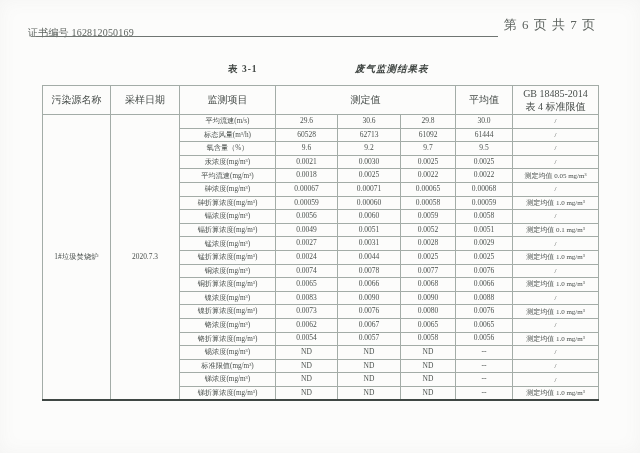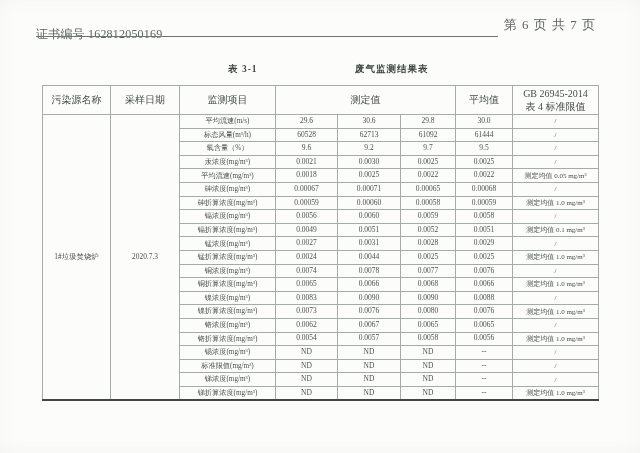--- a/index.html
+++ b/index.html
@@ -9,42 +9,43 @@
   }
   .page {
     position: relative;
     width: 640px; height: 453px;
     background: #fcfcfb;
     color: #4b514e;
     overflow: hidden;
     box-shadow: inset 0 0 18px rgba(120,125,120,0.06);
   }
   .ph-left {
-    position: absolute; left: 36px; top: 26px;
-    font-size: 12px; color: #5d635f; letter-spacing: 0.2px;
+    position: absolute; left: 28px; top: 26px;
+    font-size: 10px; color: #5d635f; letter-spacing: 0.2px;
   }
   .ph-right {
     position: absolute; right: 44px; top: 16px;
     font-size: 13px; color: #5d635f; letter-spacing: 1px;
   }
   .header-rule {
     position: absolute; left: 36px; top: 36px;
     width: 462px; height: 1.4px;
     background: #6f7572;
   }
   .table-no {
     position: absolute; left: 208px; top: 63px;
     font-size: 9.5px; font-weight: bold; color: #404643;
     letter-spacing: 1px;
     margin-left: 20px;
   }
   .table-name {
     position: absolute; left: 355px; top: 63px;
     font-size: 9.5px; font-weight: bold; color: #404643;
     letter-spacing: 1px;
+    font-style: italic;
   }
   table.results {
     position: absolute; left: 42px; top: 85px;
     width: 556px;
     border-collapse: collapse;
     table-layout: fixed;
     border-top: 1.8px solid #49514d;
     border-bottom: 2.4px solid #3f4744;
     border-left: 1px solid #a3aca7;
     border-right: 1px solid #a3aca7;
@@ -99,21 +100,21 @@
       <col style="width:86px">
     </colgroup>
     <thead>
       <tr>
         <th>污染源名称</th>
         <th>采样日期</th>
         <th>监测项目</th>
         <th colspan="3">测定值</th>
         <th>平均值</th>
         <th class="gbhead">
-          <div>GB 26945-2014</div>
+          <div>GB 18485-2014</div>
           <div>表 4 标准限值</div>
         </th>
       </tr>
     </thead>
     <tbody id="rows">
         <tr>
           <td rowspan="21" class="merge-cell">1#垃圾焚烧炉</td>
           <td rowspan="21" class="merge-cell">2020.7.3</td>
           <td class="item-cell">平均流速(m/s)</td>
           <td class="">29.6</td>

